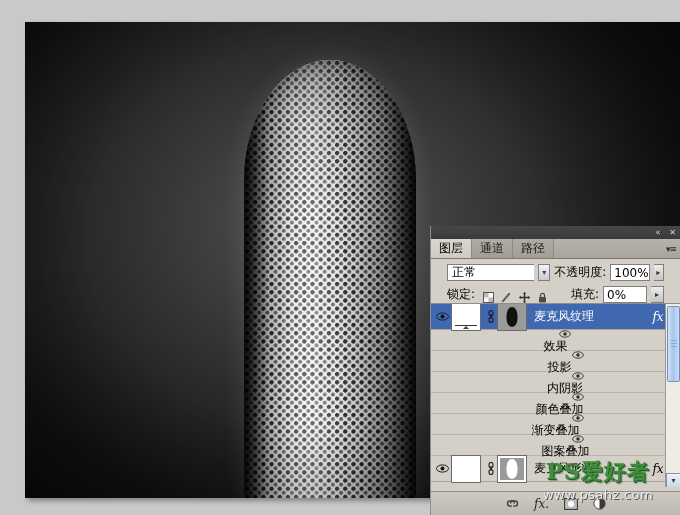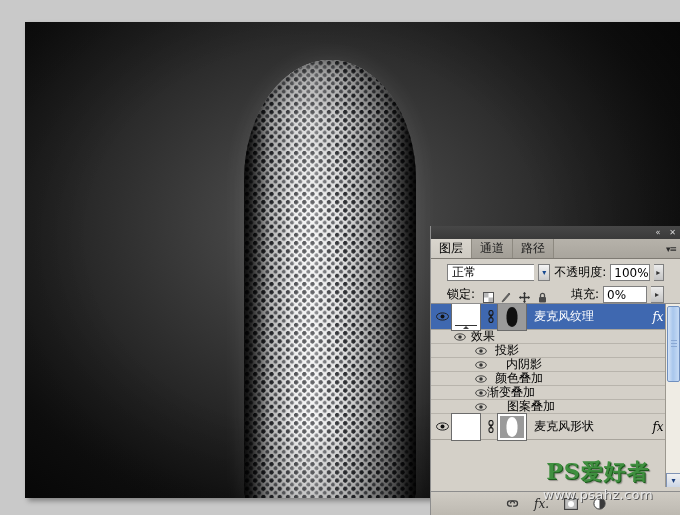--- a/index.html
+++ b/index.html
@@ -224,25 +224,26 @@
     width: 11px; height: 20px;
     border-radius: 50% / 42%;
   }
   .layer-name { font-size: 12px; flex: 1; white-space: nowrap; }
   .fx-cell { width: 20px; text-align: center; font-style: italic;
              font-family: "DejaVu Serif", serif; font-size: 12px; }
   .tri-cell { width: 12px; text-align: center; font-size: 7px; color: #333; }
   .layer-row.selected .tri-cell { color: #eee; }
 
   .effect-row {
-    height: 14px;
+    height: 21px;
     display: flex; align-items: center;
     border-bottom: 1px solid #b8b4ac;
     background: #d4d0c8;
     cursor: pointer;
+    flex-direction: column;
   }
   .effect-row .eye-cell { width: 18px; }
   .eff-label { font-size: 12px; }
   .indent-1 { padding-left: 22px; }
 
   
   #list-scroll {
     position: absolute; right: 0; top: 0;
     width: 15px; height: 184px;
     background: #efece4;

